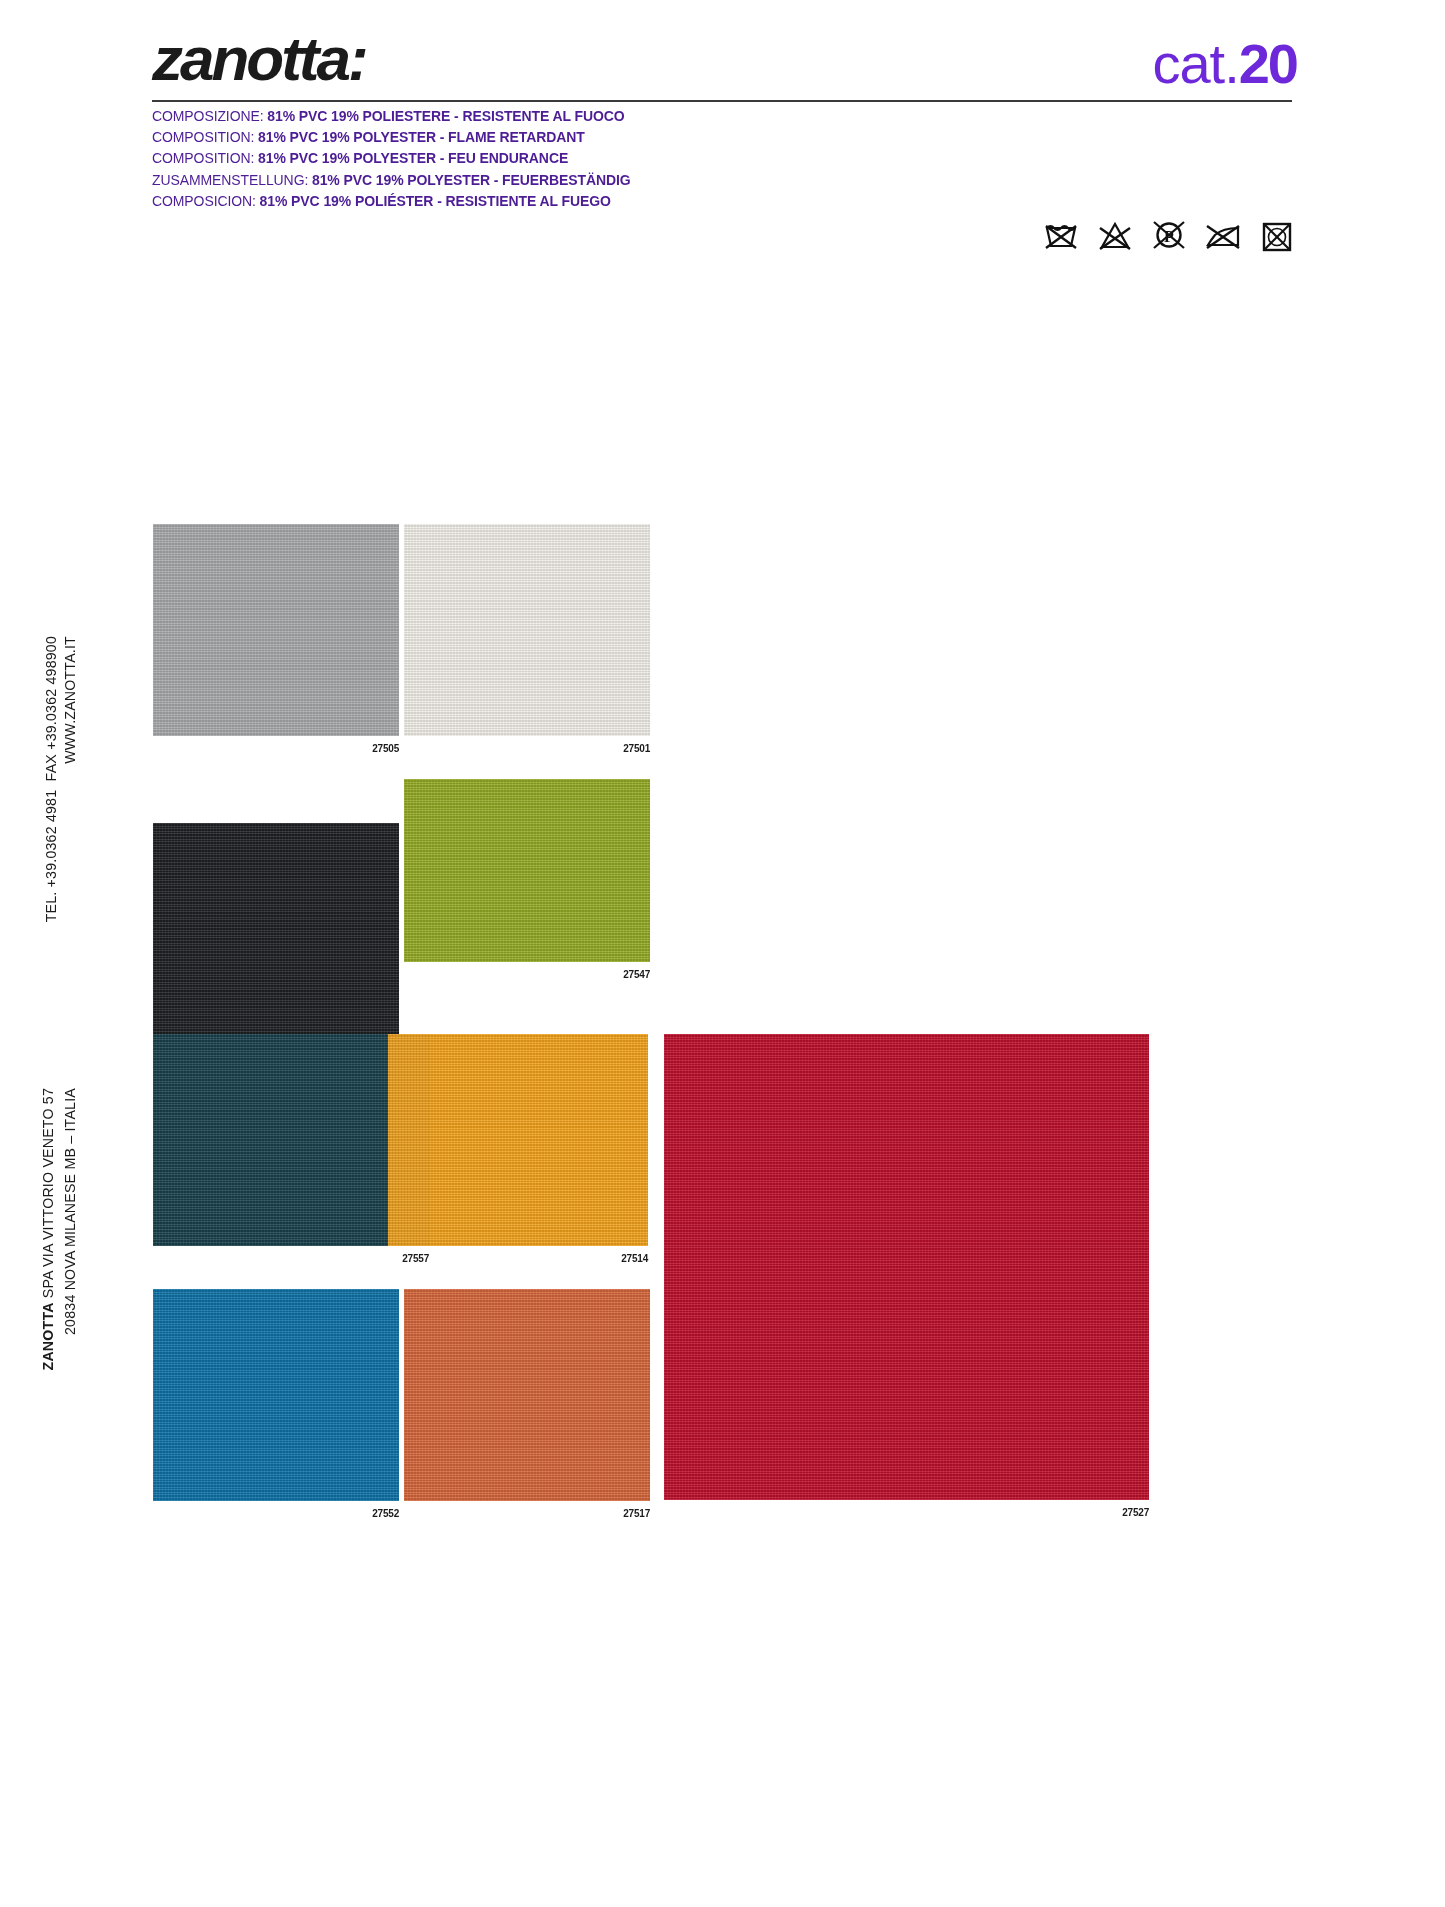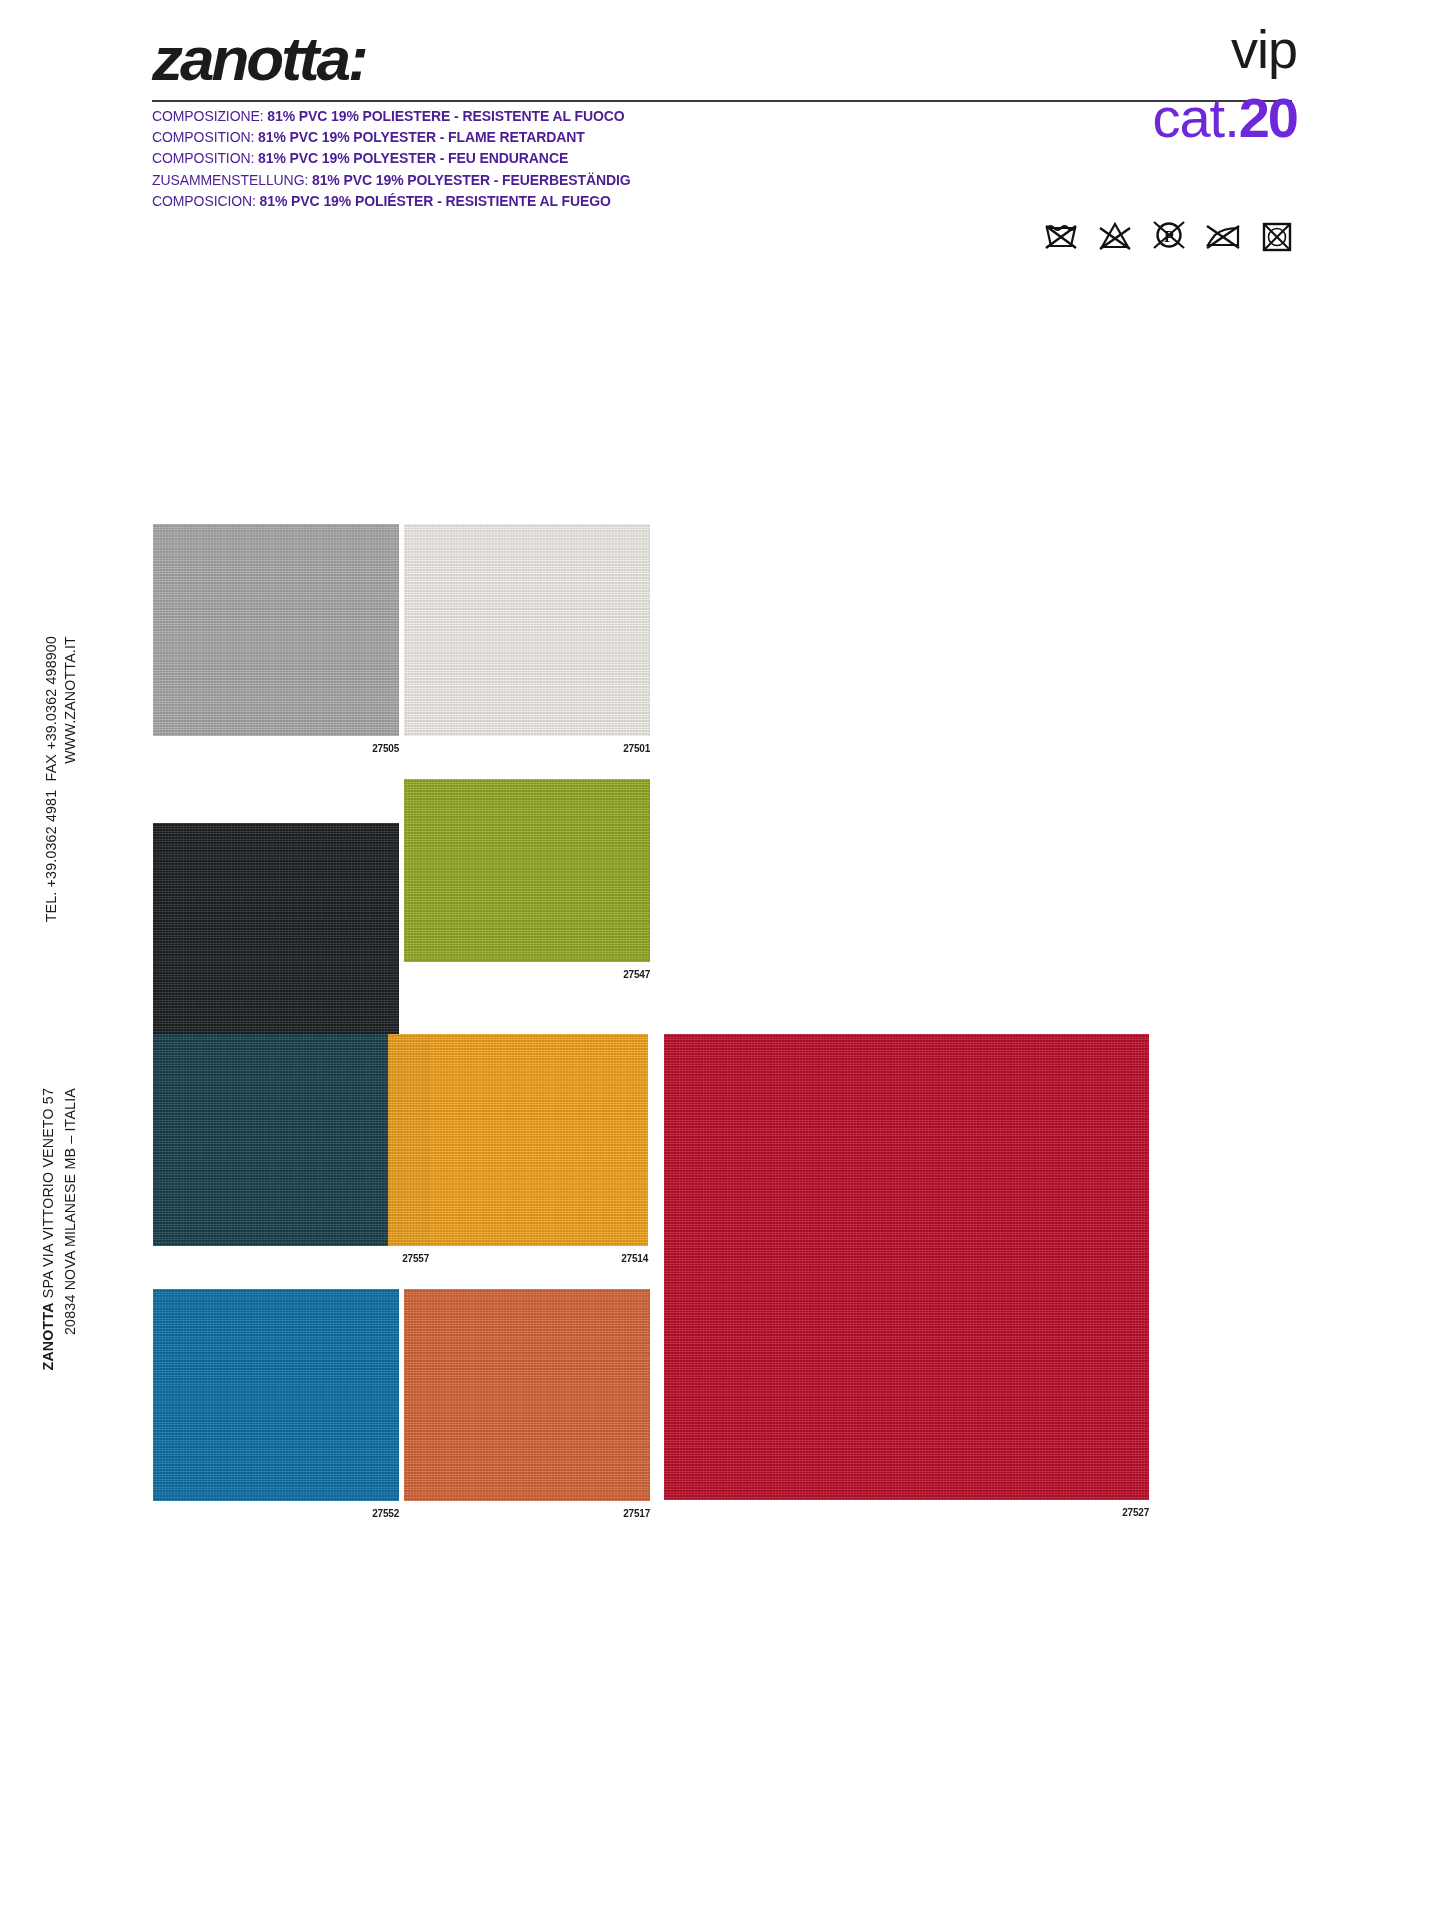--- a/index.html
+++ b/index.html
@@ -118,21 +118,20 @@
     </div>
     <div class="comp-line">
       <span class="comp-lang">ZUSAMMENSTELLUNG: </span><span class="comp-val">81% PVC  19% POLYESTER - FEUERBESTÄNDIG</span>
     </div>
     <div class="comp-line">
       <span class="comp-lang">COMPOSICION: </span><span class="comp-val">81% PVC 19% POLIÉSTER - RESISTIENTE AL FUEGO</span>
     </div>
   </div>
 
   <div id="cat-block">
-    <div id="vip-word">vip</div>
     <div id="cat-row">
       <span id="cat-word">cat.</span><span id="cat-num">20</span>
     </div>
   </div>
 
   <div id="care-symbols">
 
     <svg class="care-ico" viewBox="0 0 40 40">
       <path d="M6 13 L34 13 L30 31 L10 31 Z" fill="none" stroke="#111" stroke-width="2.2"></path>
       <path d="M6 13 q3.5 -4 7 0 q3.5 4 7 0 q3.5 -4 7 0 q3.5 4 7 0" fill="none" stroke="#111" stroke-width="2.2"></path>

